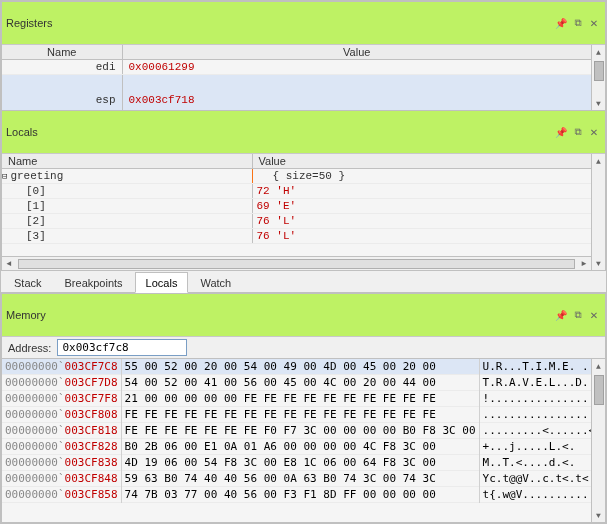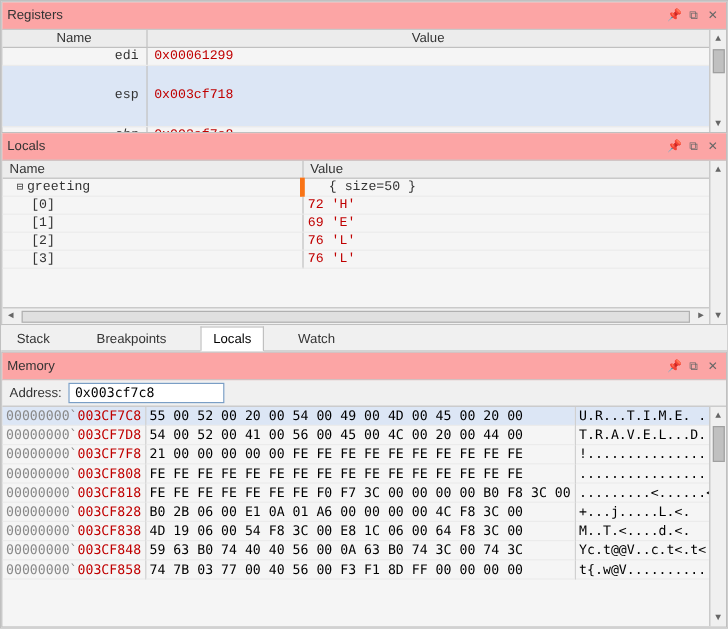--- a/index.html
+++ b/index.html
@@ -14,23 +14,23 @@
 
     .panel {
       background: #f5f5f5;
       border: 1px solid #c0c0c0;
       border-top: none;
       display: flex;
       flex-direction: column;
     }
 
     .panel-header {
-      background: #fca5a5;
+      background: #bef264;
       border-bottom: 1px solid #c8c8c8;
-      padding: 4px 4px;
+      padding: 14px 4px;
       display: flex;
       align-items: center;
       justify-content: space-between;
       font-size: 11px;
       font-family: 'Segoe UI', sans-serif;
       min-height: 20px;
     }
 
     .panel-title {
       font-weight: normal;
@@ -132,21 +132,21 @@
     }
 
     
     .tabs-bar {
       display: flex;
       align-items: flex-end;
       background: #f0f0f0;
       border-bottom: 1px solid #c0c0c0;
       padding: 0 2px;
       height: 22px;
-      gap: 16px;
+      gap: 0;
     }
 
     .tab {
       padding: 2px 10px;
       font-size: 11px;
       font-family: 'Segoe UI', sans-serif;
       cursor: pointer;
       border: 1px solid transparent;
       background: transparent;
       color: #333;
@@ -368,21 +368,21 @@
       <div style="flex:1; overflow:hidden; display:flex; flex-direction:column;">
         <table class="locals-table">
           <thead>
             <tr>
               <th>Name</th>
               <th>Value</th>
             </tr>
           </thead>
           <tbody id="locals-tbody">
           <tr>
-    <td style="padding:1px 12px; border-right:4px solid #f97316; color:#333;">
+    <td style="padding:1px 0; border-right:1px solid #f97316; color:#333;">
       <span style="cursor:pointer; margin-right:3px; font-size:9px;">⊟</span>greeting
     </td>
     <td style="padding:1px 20px; color:#333;">{ size=50 }</td>
   </tr>
               <tr>
     <td style="padding:1px 4px 1px 24px; border-right:1px solid #c0c0c0; color:#333;">
       [0]
     </td>
     <td style="padding:1px 4px; color:#c00000;">72 'H'</td>
   </tr>

